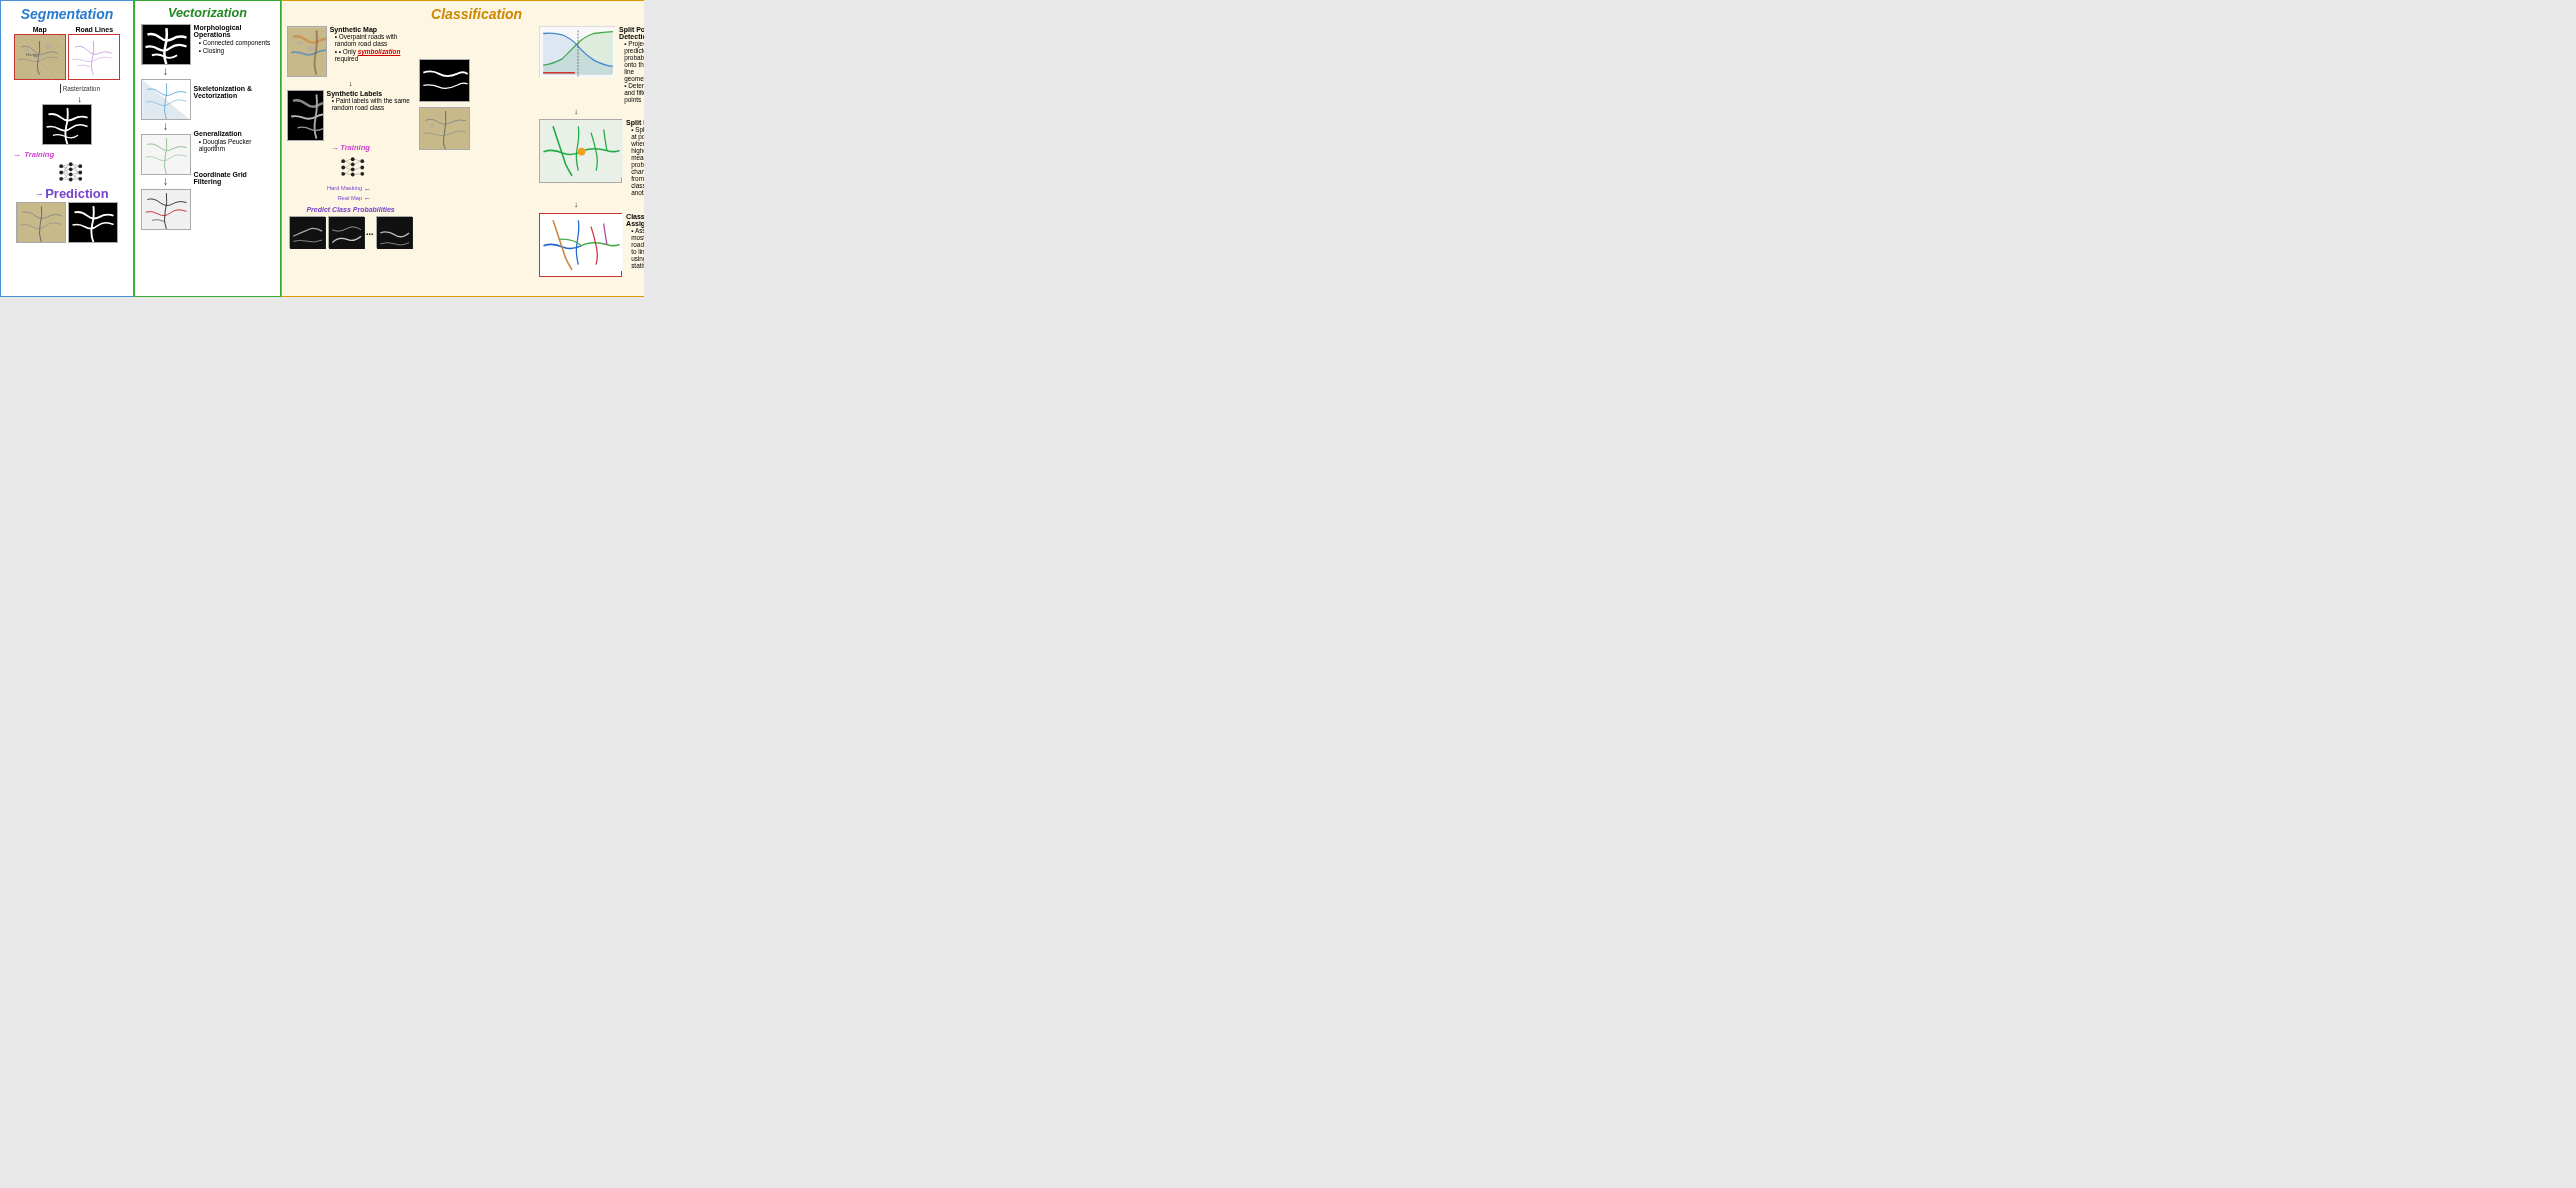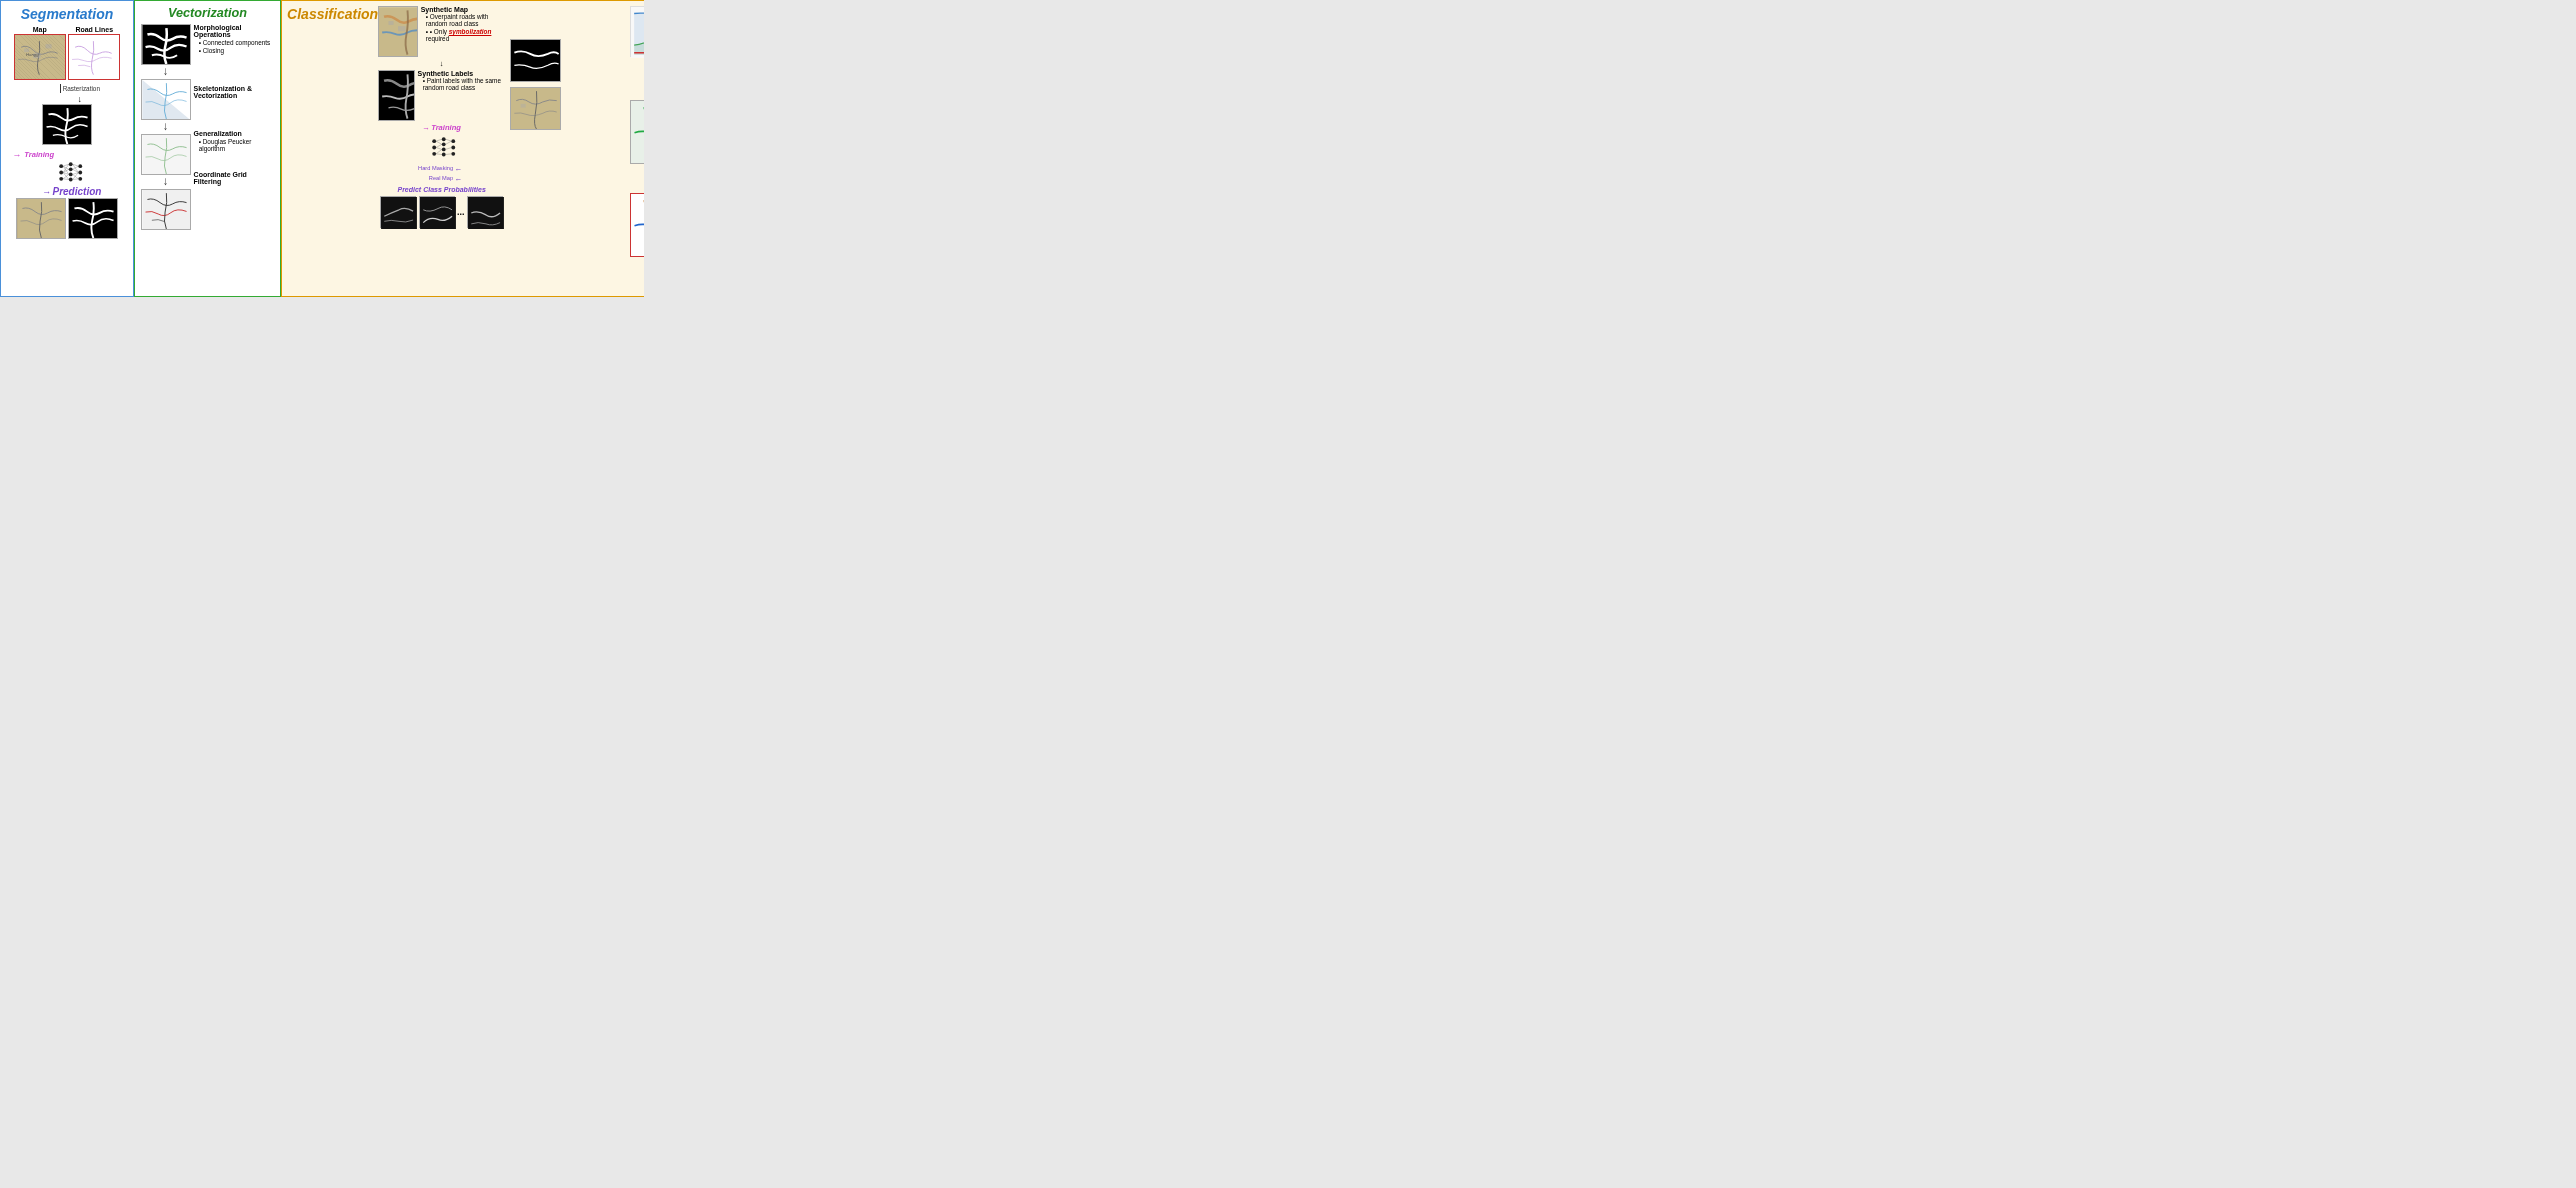--- a/index.html
+++ b/index.html
@@ -97,23 +97,22 @@
     }
 
     .training-label {
       color: #cc44cc;
       font-size: 7.6px;
       font-weight: bold;
       font-style: italic;
     }
     .prediction-label {
       color: #7744cc;
-      font-size: 10px;
-      font-weight: bold;
-      font-style: italic;
+      font-size: 13px;
+      font-weight: bold;
     }
 
     .nn-icon {
       width: 28px;
       height: 23px;
     }
 
     .seg-bottom {
       display: flex;
       gap: 1.9px;
@@ -178,20 +177,21 @@
     }
 
     
     .classification-panel {
       background: #fdf6e3;
       border: 1.3px solid #dd9900;
       flex: 1;
       padding: 5.1px;
       position: relative;
       display: flex;
+      flex-direction: column;
     }
     .cls-title {
       color: #cc8800;
       font-size: 14px;
       font-weight: bold;
       font-style: italic;
       text-align: center;
       margin-bottom: 3.8px;
     }
     .cls-content {

